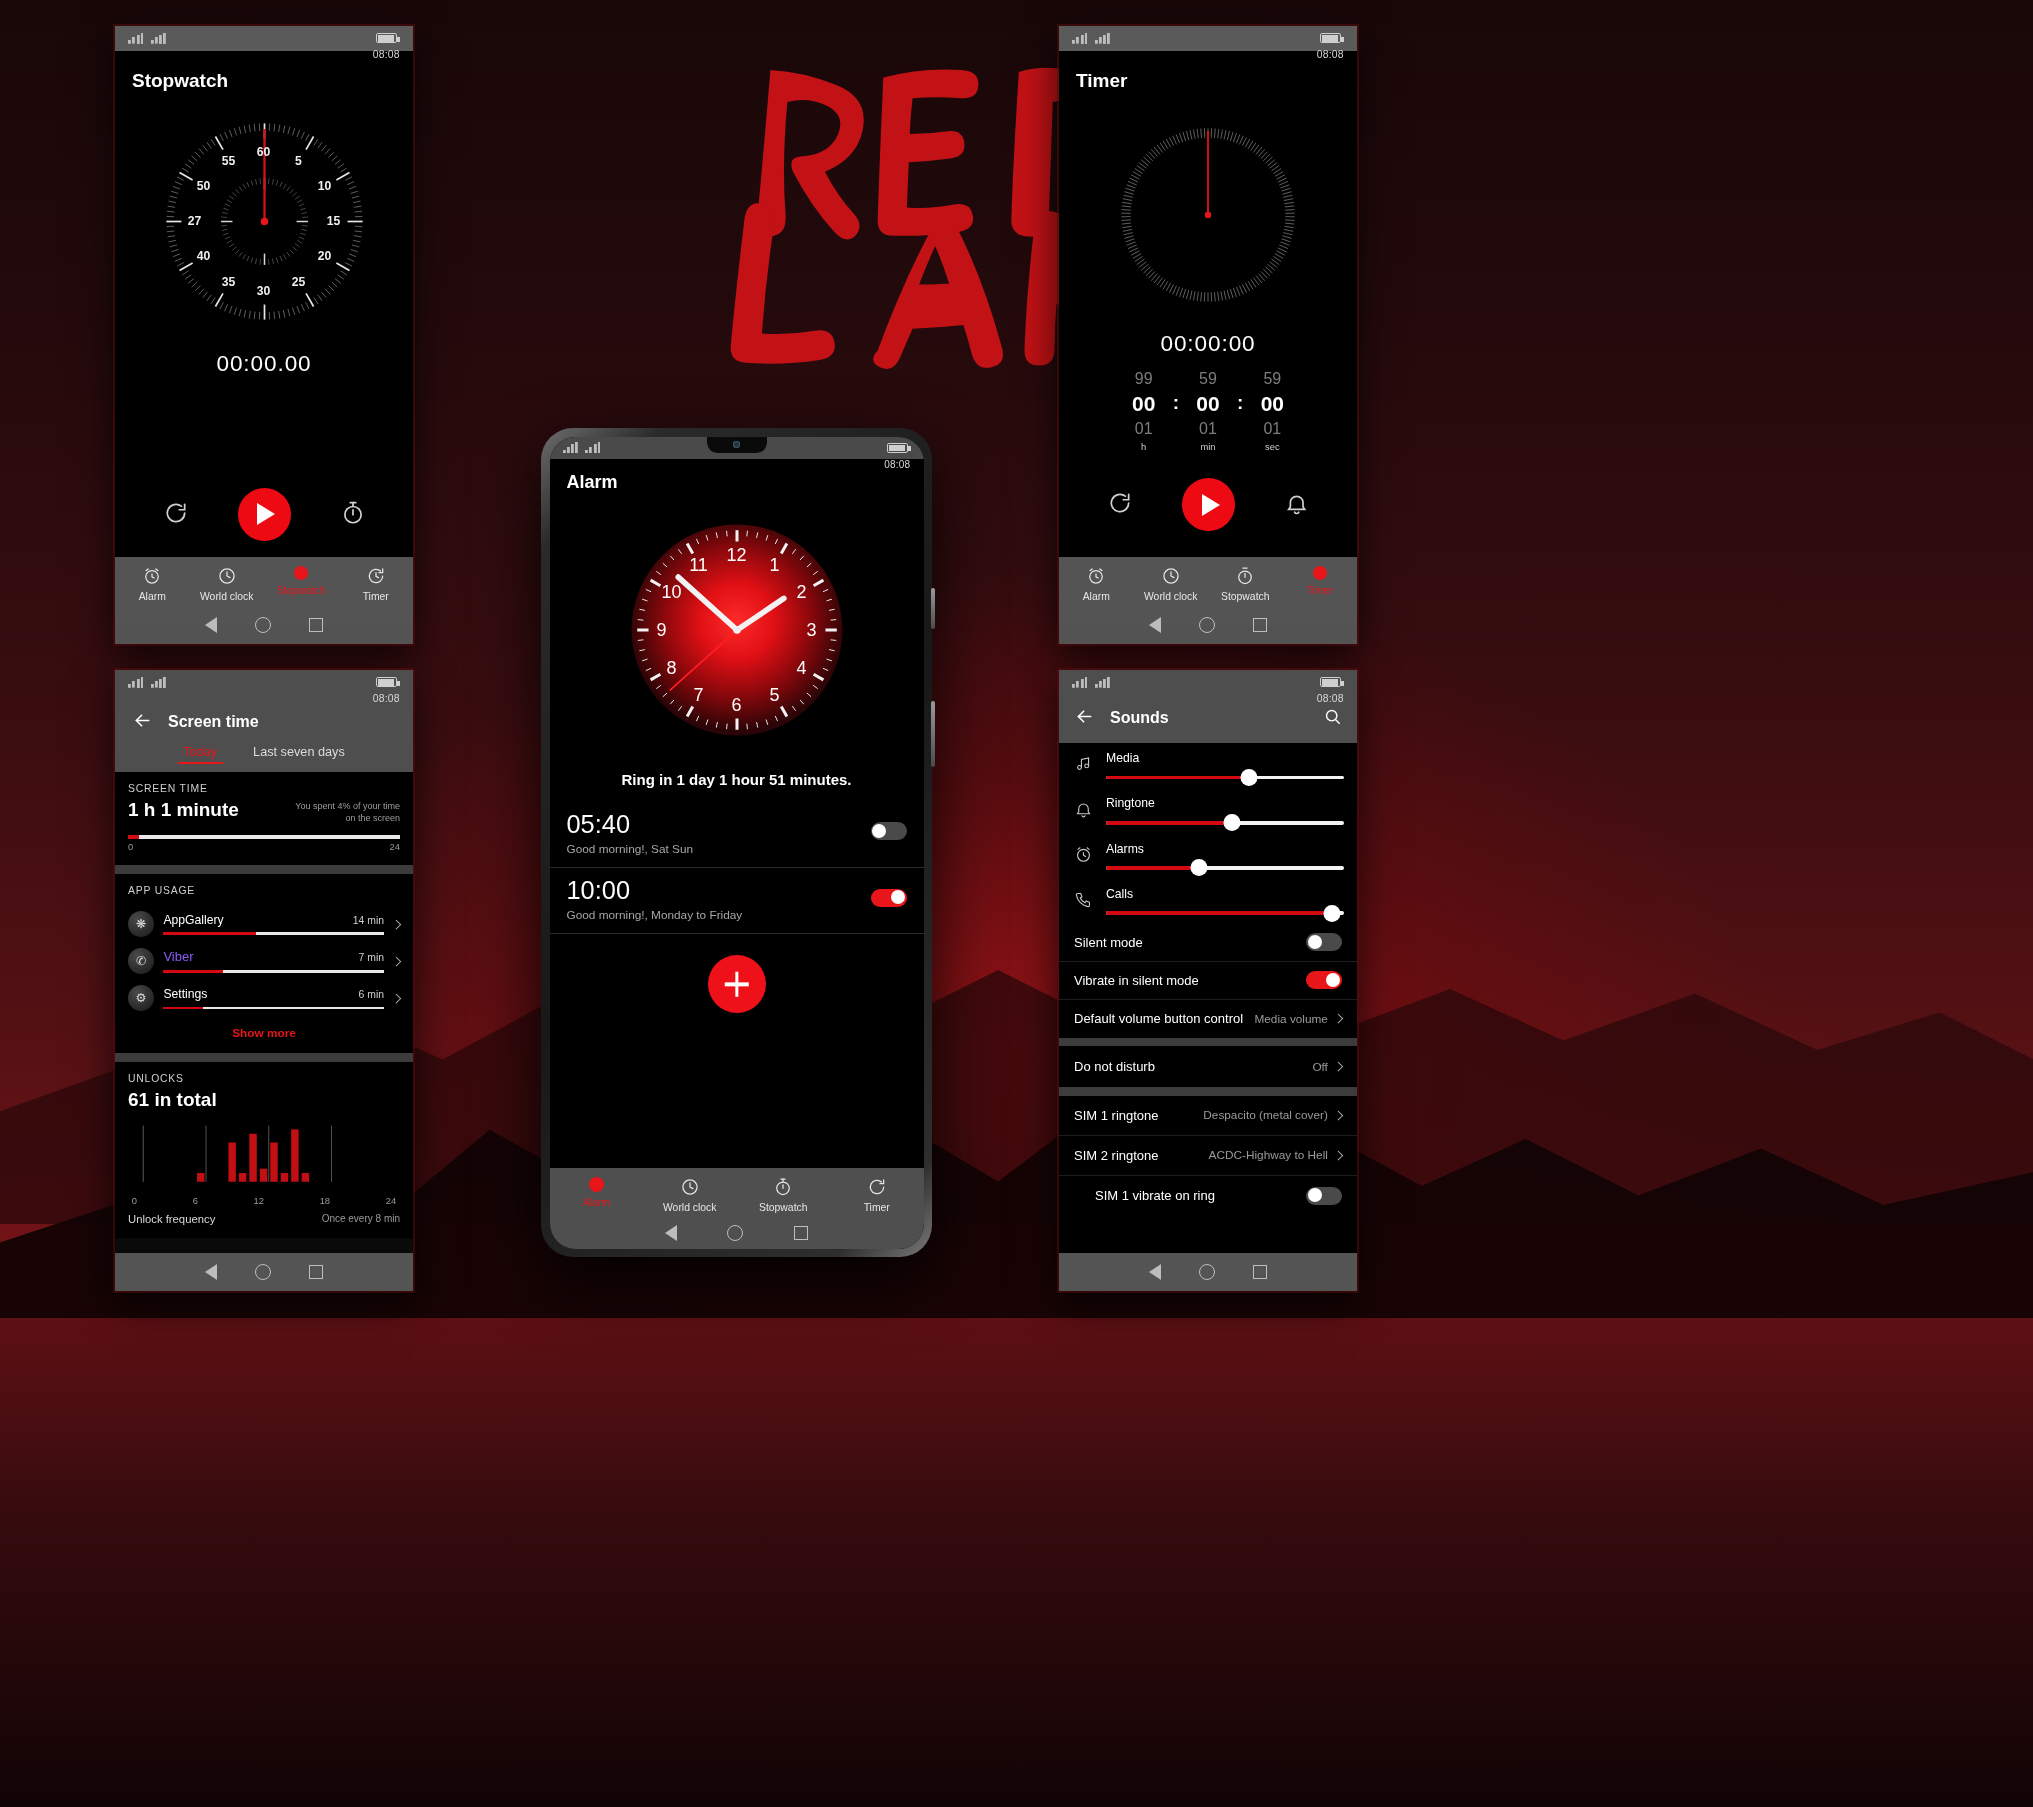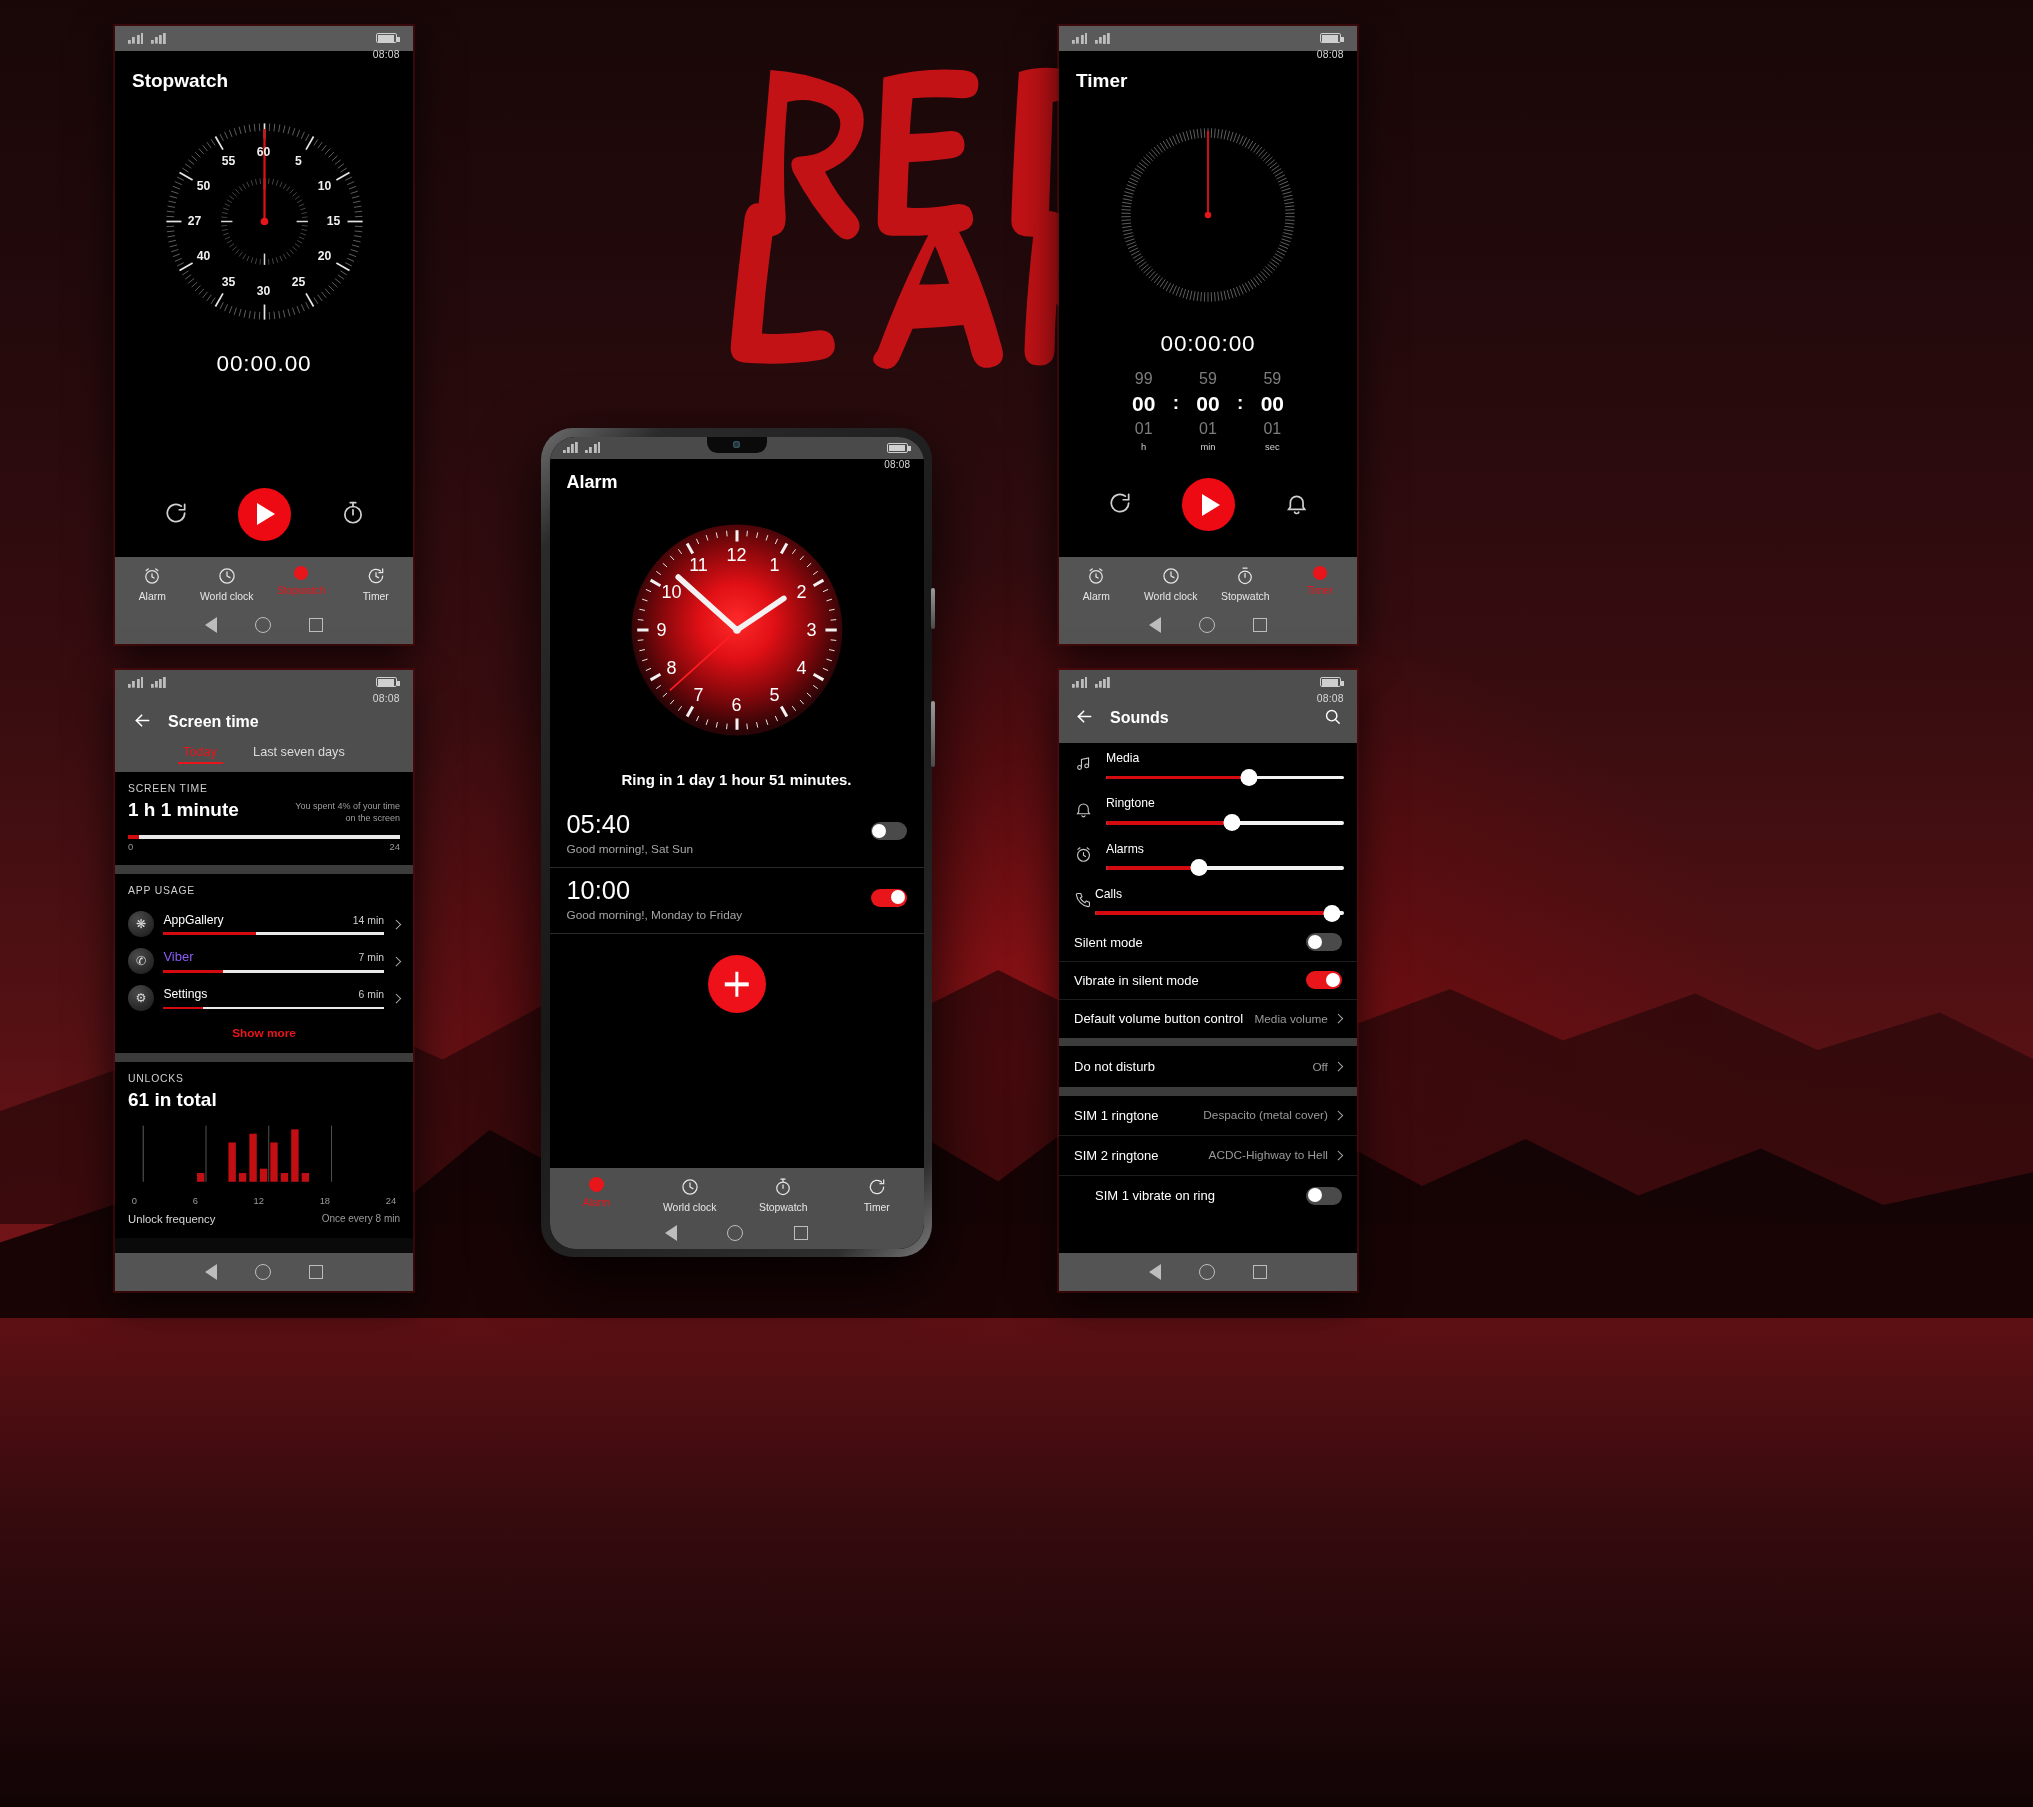--- a/index.html
+++ b/index.html
@@ -903,21 +903,21 @@
               <path d="M19 5.5 16.5 3.5"></path>
             </svg></span>
           <span style="flex:1;">
             <span style="display:block;color:#fff;font-size:12.2px;">Alarms</span>
             <span class="slider" style="display:block;margin-top:10.4px;">
               <span class="fill" style="width:39%;"></span>
               <span class="knob" style="left:39%;"></span>
             </span>
           </span>
         </div>
-        <div style="display: flex; align-items: center; gap: 2px; padding: 8.5px 13px 8.5px 15px; justify-content: center;">
+        <div style="display: flex; align-items: center; gap: 13px; padding: 8.5px 13px 8.5px 15px; justify-content: center;">
           <span style="flex:none;"><svg width="19" height="19" viewBox="0 0 24 24" fill="none" stroke="#c9c9c9" stroke-width="1.4" stroke-linecap="round">
               <path d="M4.5 4.5h4l1.6 4-2.2 1.6a12 12 0 0 0 6 6l1.6-2.2 4 1.6v4a1.5 1.5 0 0 1-1.7 1.5C10.4 20 4 13.6 3 6.2A1.5 1.5 0 0 1 4.5 4.5z"></path>
             </svg></span>
           <span style="flex:1;">
             <span style="display:block;color:#fff;font-size:12.2px;">Calls</span>
             <span class="slider" style="display:block;margin-top:10.4px;">
               <span class="fill" style="width:95%;"></span>
               <span class="knob" style="left:95%;"></span>
             </span>
           </span>

